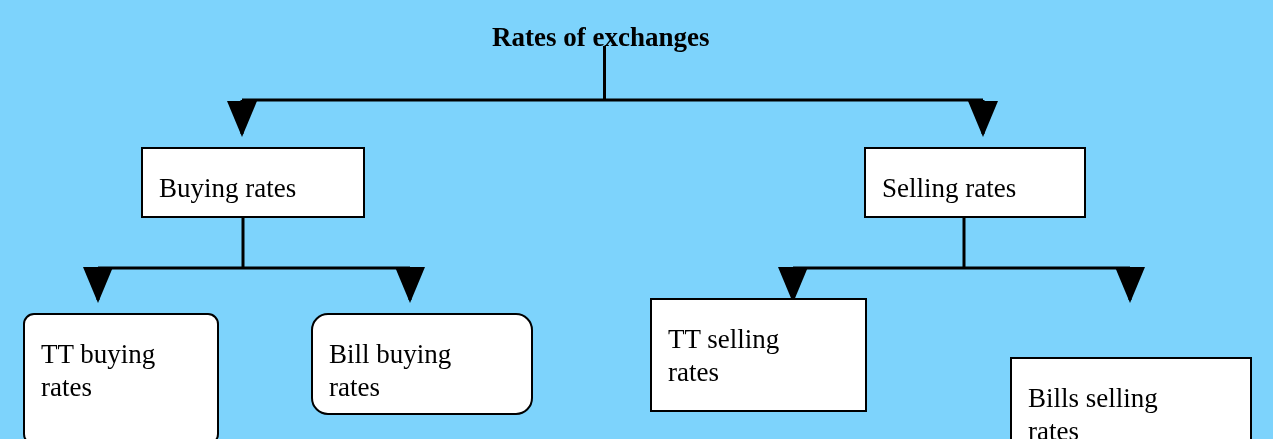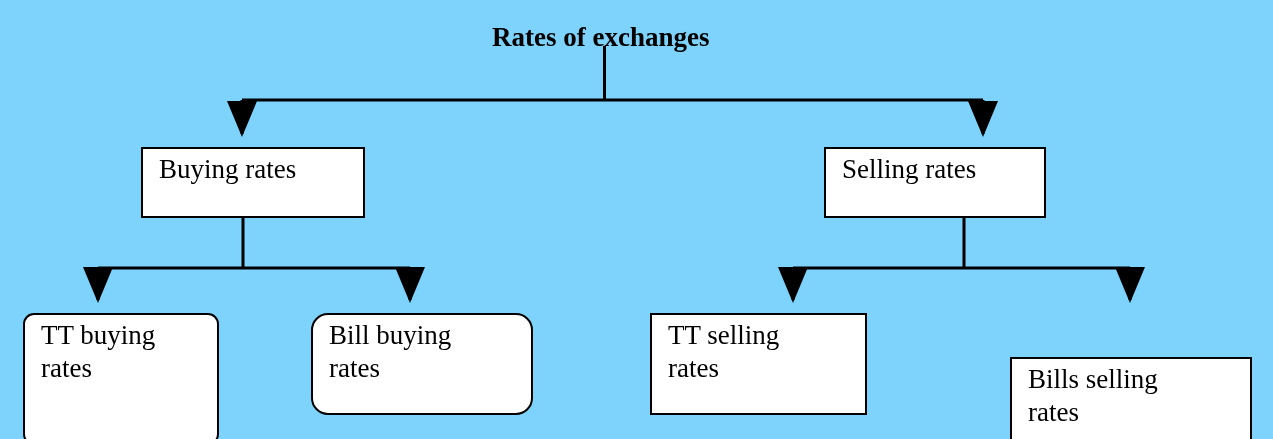--- a/index.html
+++ b/index.html
@@ -35,21 +35,21 @@
   .node-box {
     position: absolute;
     box-sizing: border-box;
     border: 2.5px solid #000000;
     background: #ffffff;
     font-size: 27px;
     line-height: 33px;
   }
   .node-box .node-label {
     display: block;
-    padding: 4px 0 0 16px;
+    padding: 23px 0 0 16px;
     white-space: pre-line;
   }
 </style>
 </head>
 <body>
 
 <div id="canvas">
 
   <svg id="diagram-svg" viewBox="0 0 1273 439" xmlns="http://www.w3.org/2000/svg">
     <defs>
@@ -85,35 +85,35 @@
       <line x1="1130" y1="268" x2="1130" y2="300" marker-end="url(#arrow)"></line>
     </g>
   </svg>
 
   <div class="node-title" style="left:492px; top:22px;">Rates of exchanges</div>
 
   <div class="node-box" style="left:141px; top:147px; width:224px; height:71px;">
     <span class="node-label">Buying rates</span>
   </div>
 
-  <div class="node-box" style="left:824px; top:147px; width:222px; height:71px;">
+  <div class="node-box" style="left:864px; top:147px; width:222px; height:71px;">
     <span class="node-label">Selling rates</span>
   </div>
 
   <div class="node-box" style="left:23px; top:313px; width:196px; height:132px;border-radius:11px;">
     <span class="node-label">TT buying
 rates</span>
   </div>
 
   <div class="node-box" style="left:311px; top:313px; width:222px; height:102px;border-radius:17px;">
     <span class="node-label">Bill buying
 rates</span>
   </div>
 
-  <div class="node-box" style="left:650px; top:313px; width:217px; height:102px;">
+  <div class="node-box" style="left:650px; top:298px; width:217px; height:114px;">
     <span class="node-label">TT selling
 rates</span>
   </div>
 
   <div class="node-box" style="left:1010px; top:313px; width:242px; height:102px;margin-top:44px;">
     <span class="node-label">Bills selling
 rates</span>
   </div>
 
 </div>

